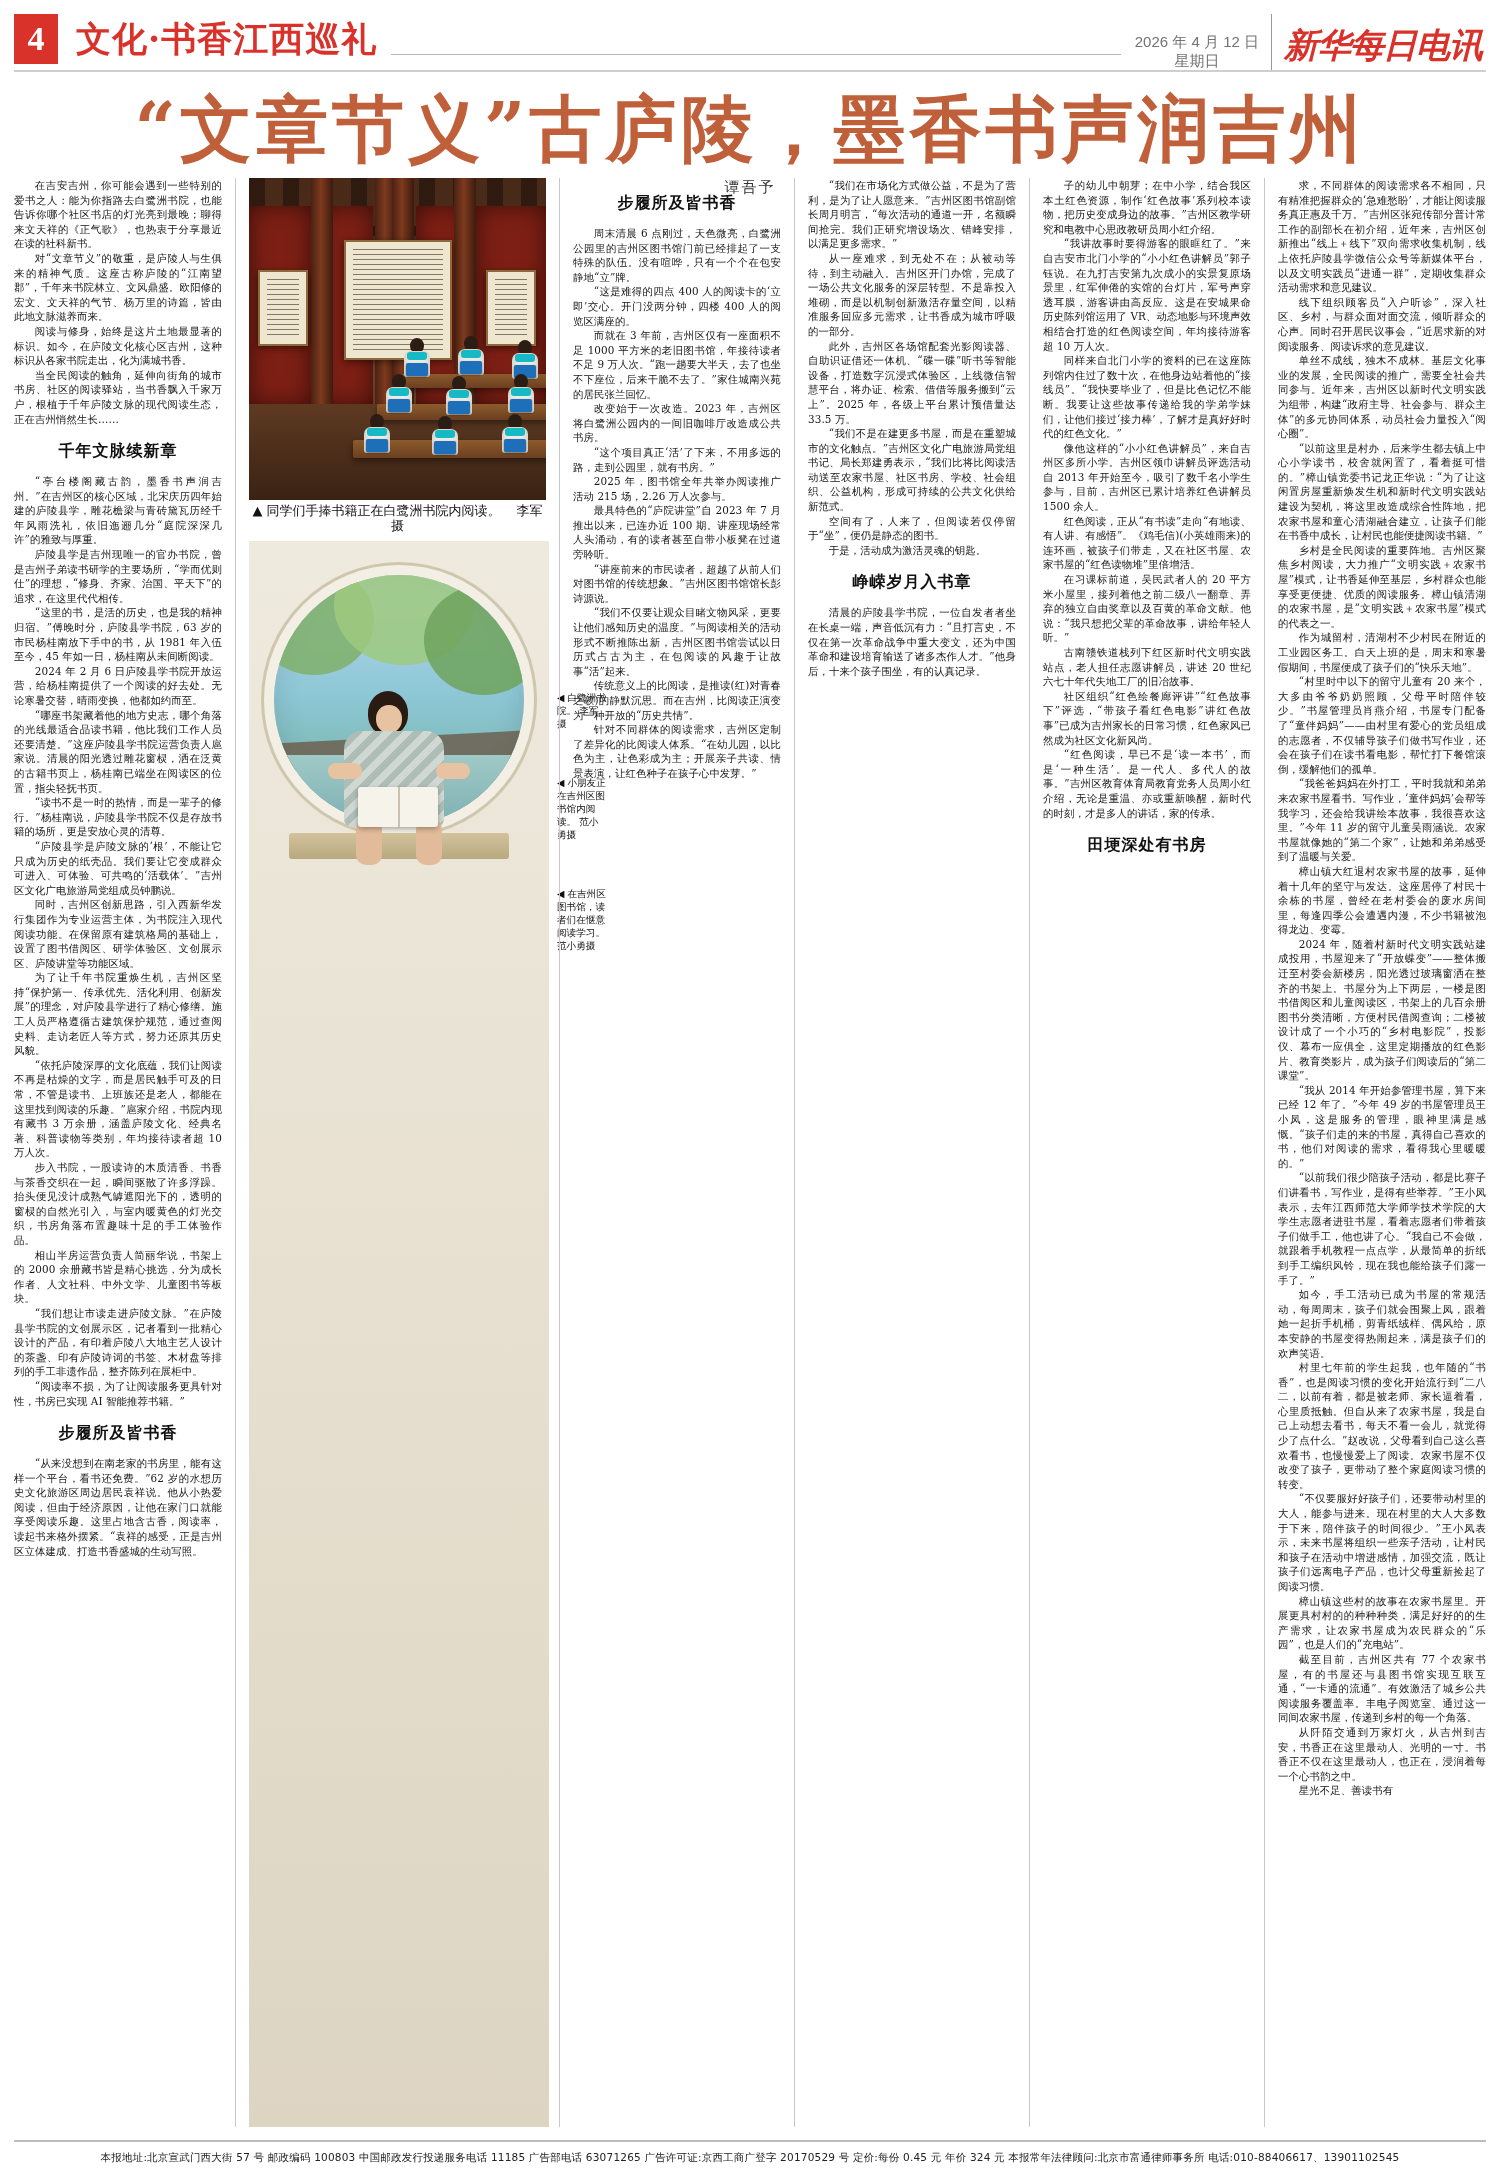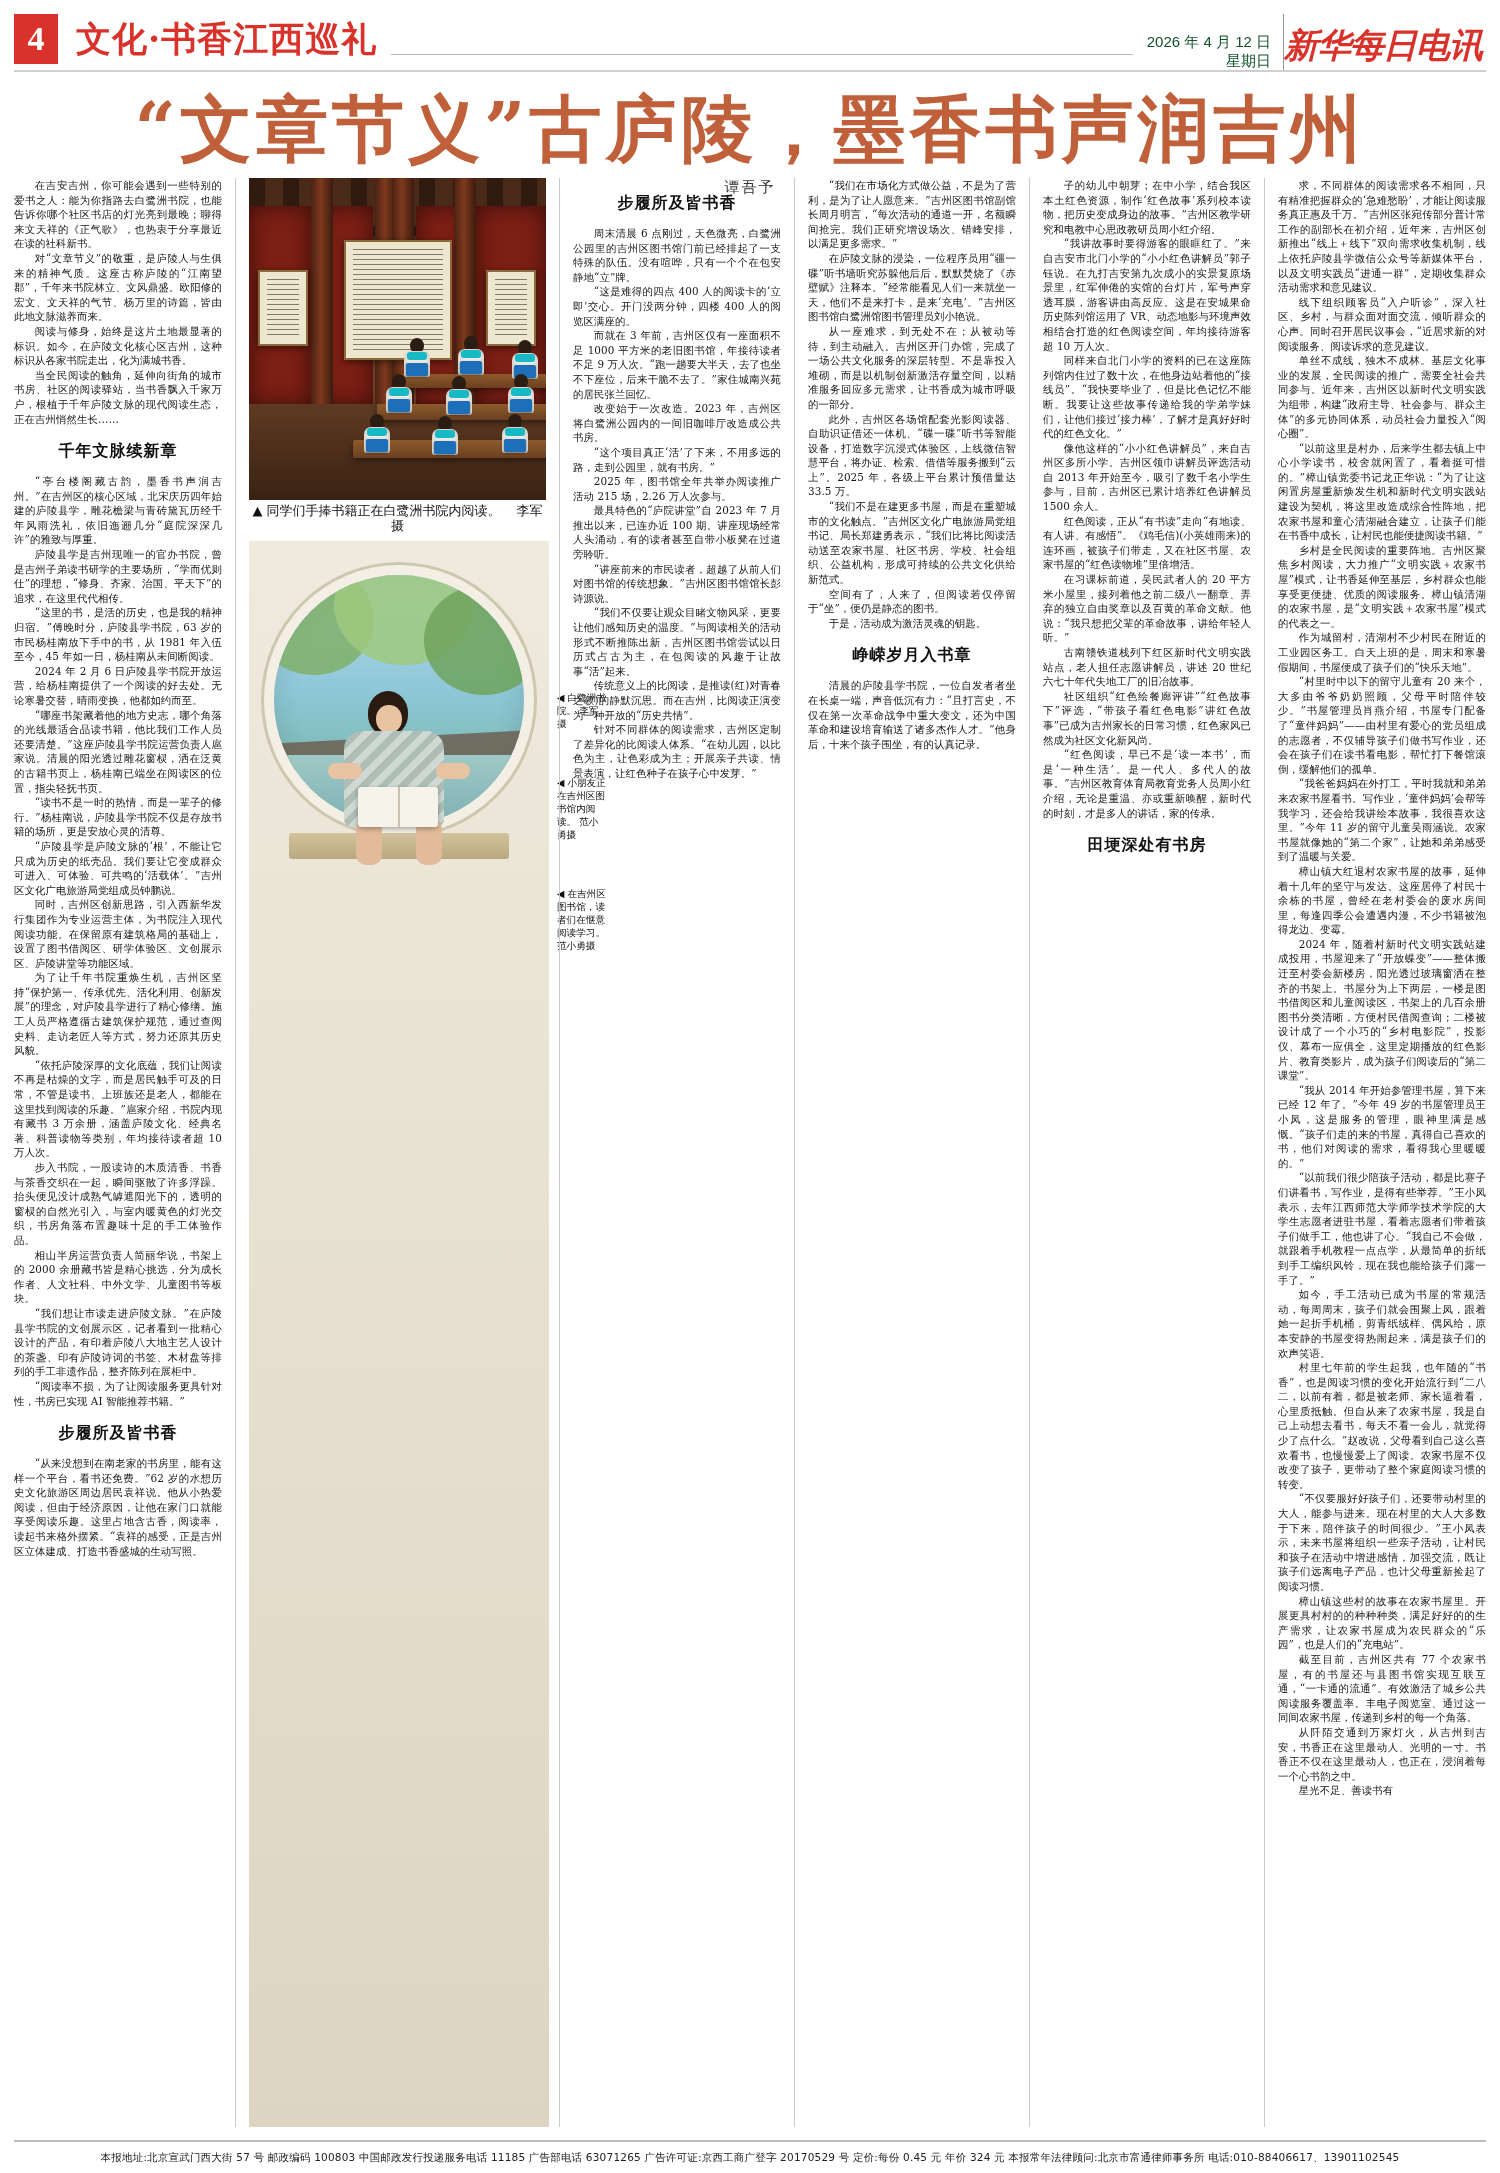--- a/index.html
+++ b/index.html
@@ -44,29 +44,29 @@
     flex:0 0 auto;
   }
   .masthead-rule {
     flex:1 1 auto;
     height:1px;
     background:#b5b5b5;
     margin:40px 14px 0 14px;
   }
   .date-block {
     flex:0 0 auto;
-    text-align:right;
+    text-align:center;
     font-size:15px;
     line-height:19px;
-    color:#14532d;
+    color:#737373;
     padding-top:18px;
     font-family:"Liberation Sans",sans-serif;
     border-right:1px solid #999;
     padding-right:12px;
-    margin-right:0;
+    margin-right:12px;
   }
   .paper-logo {
     flex:0 0 auto;
     color:#d8322a;
     font-family:"DejaVu Serif","Liberation Serif",serif;
     font-weight:bold;
     font-size:34px;
     line-height:50px;
     padding-top:6px;
     font-style:italic;
@@ -521,21 +521,20 @@
     <p>“讲座前来的市民读者，超越了从前人们对图书馆的传统想象。”吉州区图书馆馆长彭诗源说。</p>
     <p>“我们不仅要让观众目睹文物风采，更要让他们感知历史的温度。”与阅读相关的活动形式不断推陈出新，吉州区图书馆尝试以日历式占古为主，在包阅读的风趣于让故事“活”起来。</p>
     <p>传统意义上的比阅读，是推读(红)对青春之歌)的静默沉思。而在吉州，比阅读正演变为一种开放的“历史共情”。</p>
     <p>针对不同群体的阅读需求，吉州区定制了差异化的比阅读人体系。“在幼儿园，以比色为主，让色彩成为主；开展亲子共读、情景表演，让红色种子在孩子心中发芽。”</p>
   </div>
 
   <div class="col-divider"></div>
 
   <div class="tcol">
     <p>“我们在市场化方式做公益，不是为了营利，是为了让人愿意来。”吉州区图书馆副馆长周月明言，“每次活动的通道一开，名额瞬间抢完。我们正研究增设场次、错峰安排，以满足更多需求。”</p>
-    <p>在庐陵文脉的浸染，一位程序员用“疆一碟”听书墙听究苏躲他后后，默默焚烧了《赤壁赋》注释本。“经常能看见人们一来就坐一天，他们不是来打卡，是来‘充电’。”吉州区图书馆白鹭洲馆图书管理员刘小艳说。</p>
     <p>从一座难求，到无处不在；从被动等待，到主动融入。吉州区开门办馆，完成了一场公共文化服务的深层转型。不是靠投入堆砌，而是以机制创新激活存量空间，以精准服务回应多元需求，让书香成为城市呼吸的一部分。</p>
     <p>此外，吉州区各场馆配套光影阅读器、自助识证借还一体机、“碟一碟”听书等智能设备，打造数字沉浸式体验区，上线微信智慧平台，将办证、检索、借借等服务搬到“云上”。2025 年，各级上平台累计预借量达 33.5 万。</p>
     <p>“我们不是在建更多书屋，而是在重塑城市的文化触点。”吉州区文化广电旅游局党组书记、局长郑建勇表示，“我们比将比阅读活动送至农家书屋、社区书房、学校、社会组织、公益机构，形成可持续的公共文化供给新范式。</p>
     <p>空间有了，人来了，但阅读若仅停留于“坐”，便仍是静态的图书。</p>
     <p>于是，活动成为激活灵魂的钥匙。</p>
     <div class="subhead">峥嵘岁月入书章</div>
     <p>清晨的庐陵县学书院，一位自发者者坐在长桌一端，声音低沉有力：“且打言史，不仅在第一次革命战争中重大变文，还为中国革命和建设培育输送了诸多杰作人才。”他身后，十来个孩子围坐，有的认真记录。</p>
   </div>
 
   <div class="col-divider"></div>

